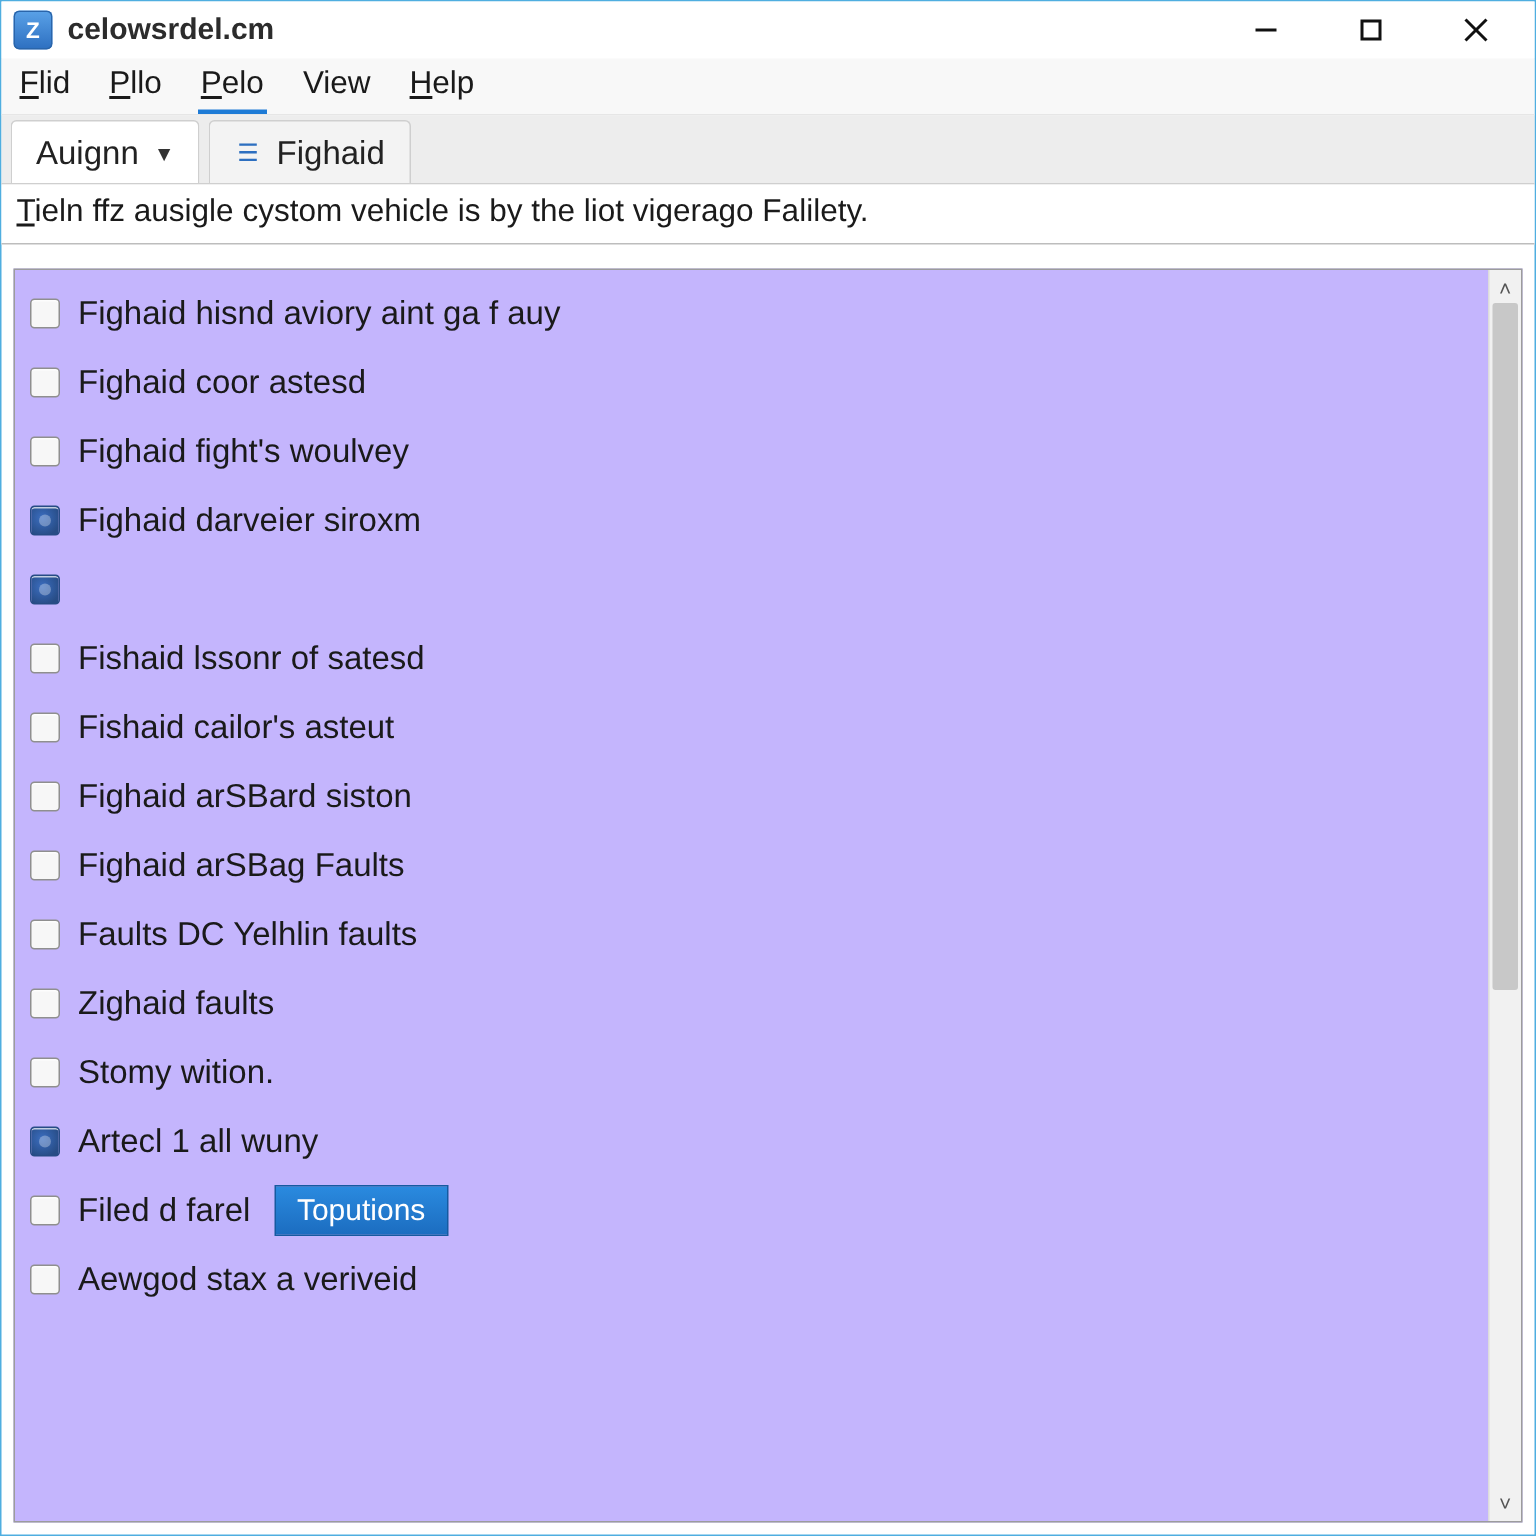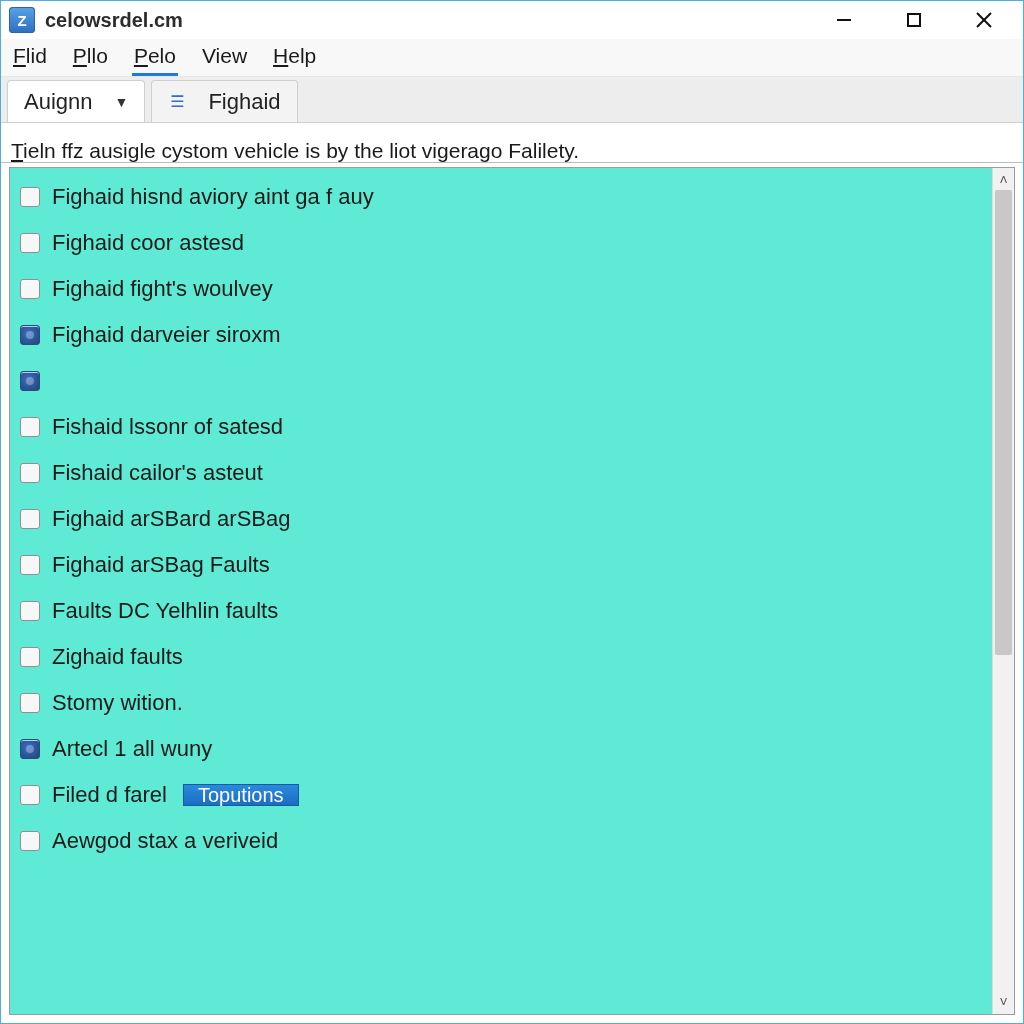--- a/index.html
+++ b/index.html
@@ -72,48 +72,48 @@
   .tab {
     height: 42px;
     background: #fff;
     border: 1px solid #cfcfcf;
     border-bottom: none;
     border-radius: 4px 4px 0 0;
     display: inline-flex; align-items: center;
     padding: 0 16px;
     margin-right: 6px;
     font-size: 22px; color: #222;
-    gap: 22px;
+    gap: 10px;
   }
   .tab.inactive { background: #f3f3f3; }
   .tab .caret { font-size: 14px; color: #333; }
   .tab .tab-icon {
     width: 18px; height: 18px;
     display: inline-flex; align-items: center; justify-content: center;
     color: #2d6fc0; font-size: 16px;
   }
 
   
   .descrow {
     height: 40px;
-    padding: 16px 10px;
+    padding: 6px 10px;
     font-size: 21px;
     color: #1a1a1a;
     border-bottom: 1px solid #bdbdbd;
     background: #fff;
     white-space: nowrap; overflow: hidden;
   }
   .descrow .ul { text-decoration: underline; text-underline-offset: 2px; }
 
   
   .list-wrap {
     flex: 1;
-    margin: 4px 8px 8px 8px;
+    margin: 16px 8px 8px 8px;
     border: 1px solid #9c9c9c;
-    background: #5eead4;
+    background: #c4b5fd;
     display: flex;
     overflow: hidden;
   }
   .list {
     flex: 1;
     overflow: hidden;
     padding: 6px 6px;
   }
   .row {
     display: flex; align-items: center;
@@ -141,21 +141,21 @@
     content: "";
     width: 8px; height: 8px;
     background: #fff;
     border-radius: 50%;
     opacity: .3;
   }
   .row-label { white-space: nowrap; }
 
   .highlight-btn {
     display: inline-flex; align-items: center; justify-content: center;
-    height: 22px;
+    height: 34px;
     padding: 0 14px;
     background: linear-gradient(#2a8adf, #1c6dc0);
     border: 1px solid #165aa0;
     color: #fff;
     font-size: 20px;
     margin-left: 4px;
   }
 
   
   .scrollbar {
@@ -253,21 +253,21 @@
         <div class="row">
           <span class="chk"></span>
           <span class="row-label">Fishaid lssonr of satesd</span>
         </div>
         <div class="row">
           <span class="chk"></span>
           <span class="row-label">Fishaid cailor's asteut</span>
         </div>
         <div class="row">
           <span class="chk"></span>
-          <span class="row-label">Fighaid arSBard arSBag</span>
+          <span class="row-label">Fighaid arSBard siston</span>
         </div>
         <div class="row">
           <span class="chk"></span>
           <span class="row-label">Fighaid arSBag Faults</span>
         </div>
         <div class="row">
           <span class="chk"></span>
           <span class="row-label">Faults DC Yelhlin faults</span>
         </div>
         <div class="row">

